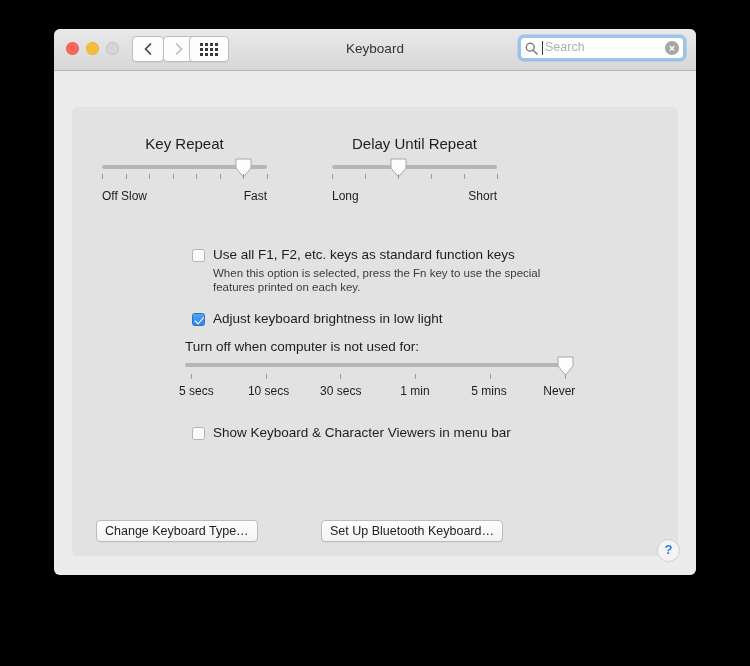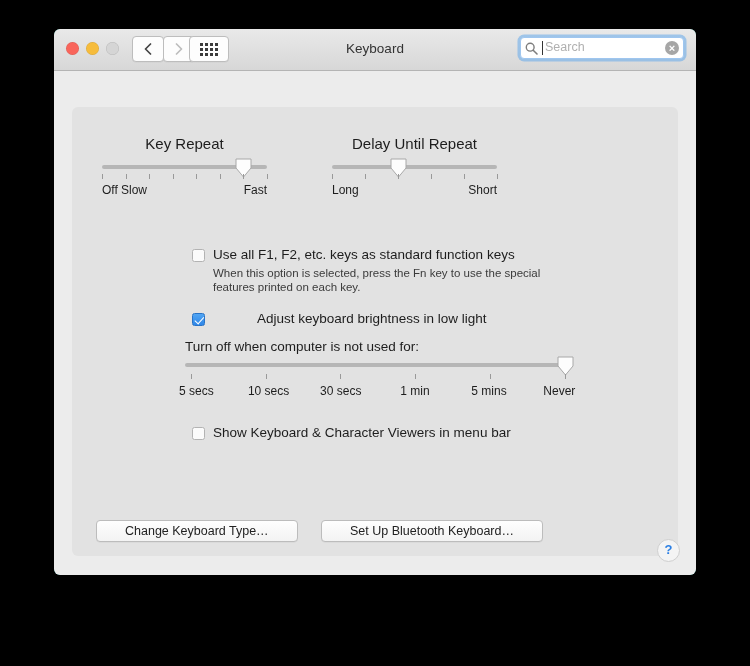--- a/index.html
+++ b/index.html
@@ -195,21 +195,21 @@
   }
   .knob {
     position: absolute;
     top: -7px;
     width: 17px; height: 20px;
     margin-left: -8.5px;
   }
   .endlabels {
     position: relative;
     height: 16px;
-    margin-top: 2px;
+    margin-top: 8px;
     font-size: 12px;
     color: #1d1d1d;
   }
   .endlabels span { position: absolute; top: 0; white-space: nowrap; }
 
   
   .cbrow {
     position: absolute;
     display: flex;
     align-items: center;
@@ -263,21 +263,21 @@
   #timeout-ticks { position: relative; height: 9px; margin-top: 5px; }
   #timeout-ticks i { position: absolute; top: 2px; width: 1px; height: 5px; background: #999; }
   #timeout-labels { position: relative; height: 16px; margin-top: 3px; font-size: 12px; color: #1d1d1d; }
   #timeout-labels span { position: absolute; top: 0; transform: translateX(-50%); white-space: nowrap; }
 
   
   .pbtn {
     position: absolute;
     height: 22px;
     line-height: 20px;
-    padding: 0 28px;
+    padding: 0 8px;
     font-size: 12.5px;
     color: #222;
     background: linear-gradient(to bottom, #fefefe 0%, #f3f3f3 100%);
     border: 1px solid #bcbcbc;
     border-radius: 4px;
     box-shadow: 0 0.5px 0.5px rgba(0,0,0,0.07);
     box-sizing: border-box;
     white-space: nowrap;
   }
 
@@ -420,21 +420,21 @@
         </div>
       </div>
 
       <div class="cbrow" style="left:120px; top:140px;">
         <div class="cbox off"></div>
         <div class="cblabel">Use all F1, F2, etc. keys as standard function keys</div>
       </div>
       <div class="helptext" style="left:141px; top:159px;">When this option is selected, press the Fn key to use the special</div>
       <div class="helptext" style="left:141px; top:173px;">features printed on each key.</div>
 
-      <div class="cbrow" style="left:120px; top:204px;gap:44px;">
+      <div class="cbrow" style="left:120px; top:204px;">
         <div class="cbox on"></div>
         <div class="cblabel">Adjust keyboard brightness in low light</div>
       </div>
 
       <div class="plainlabel" style="left:113px; top:232px;">Turn off when computer is not used for:</div>
 
       <div id="timeout-slider" style="left:113px; top:256px; width:380px;">
         <div class="track">
           <div class="knob" style="left:100%;">
             <svg width="17" height="20" viewBox="0 0 17 20">

